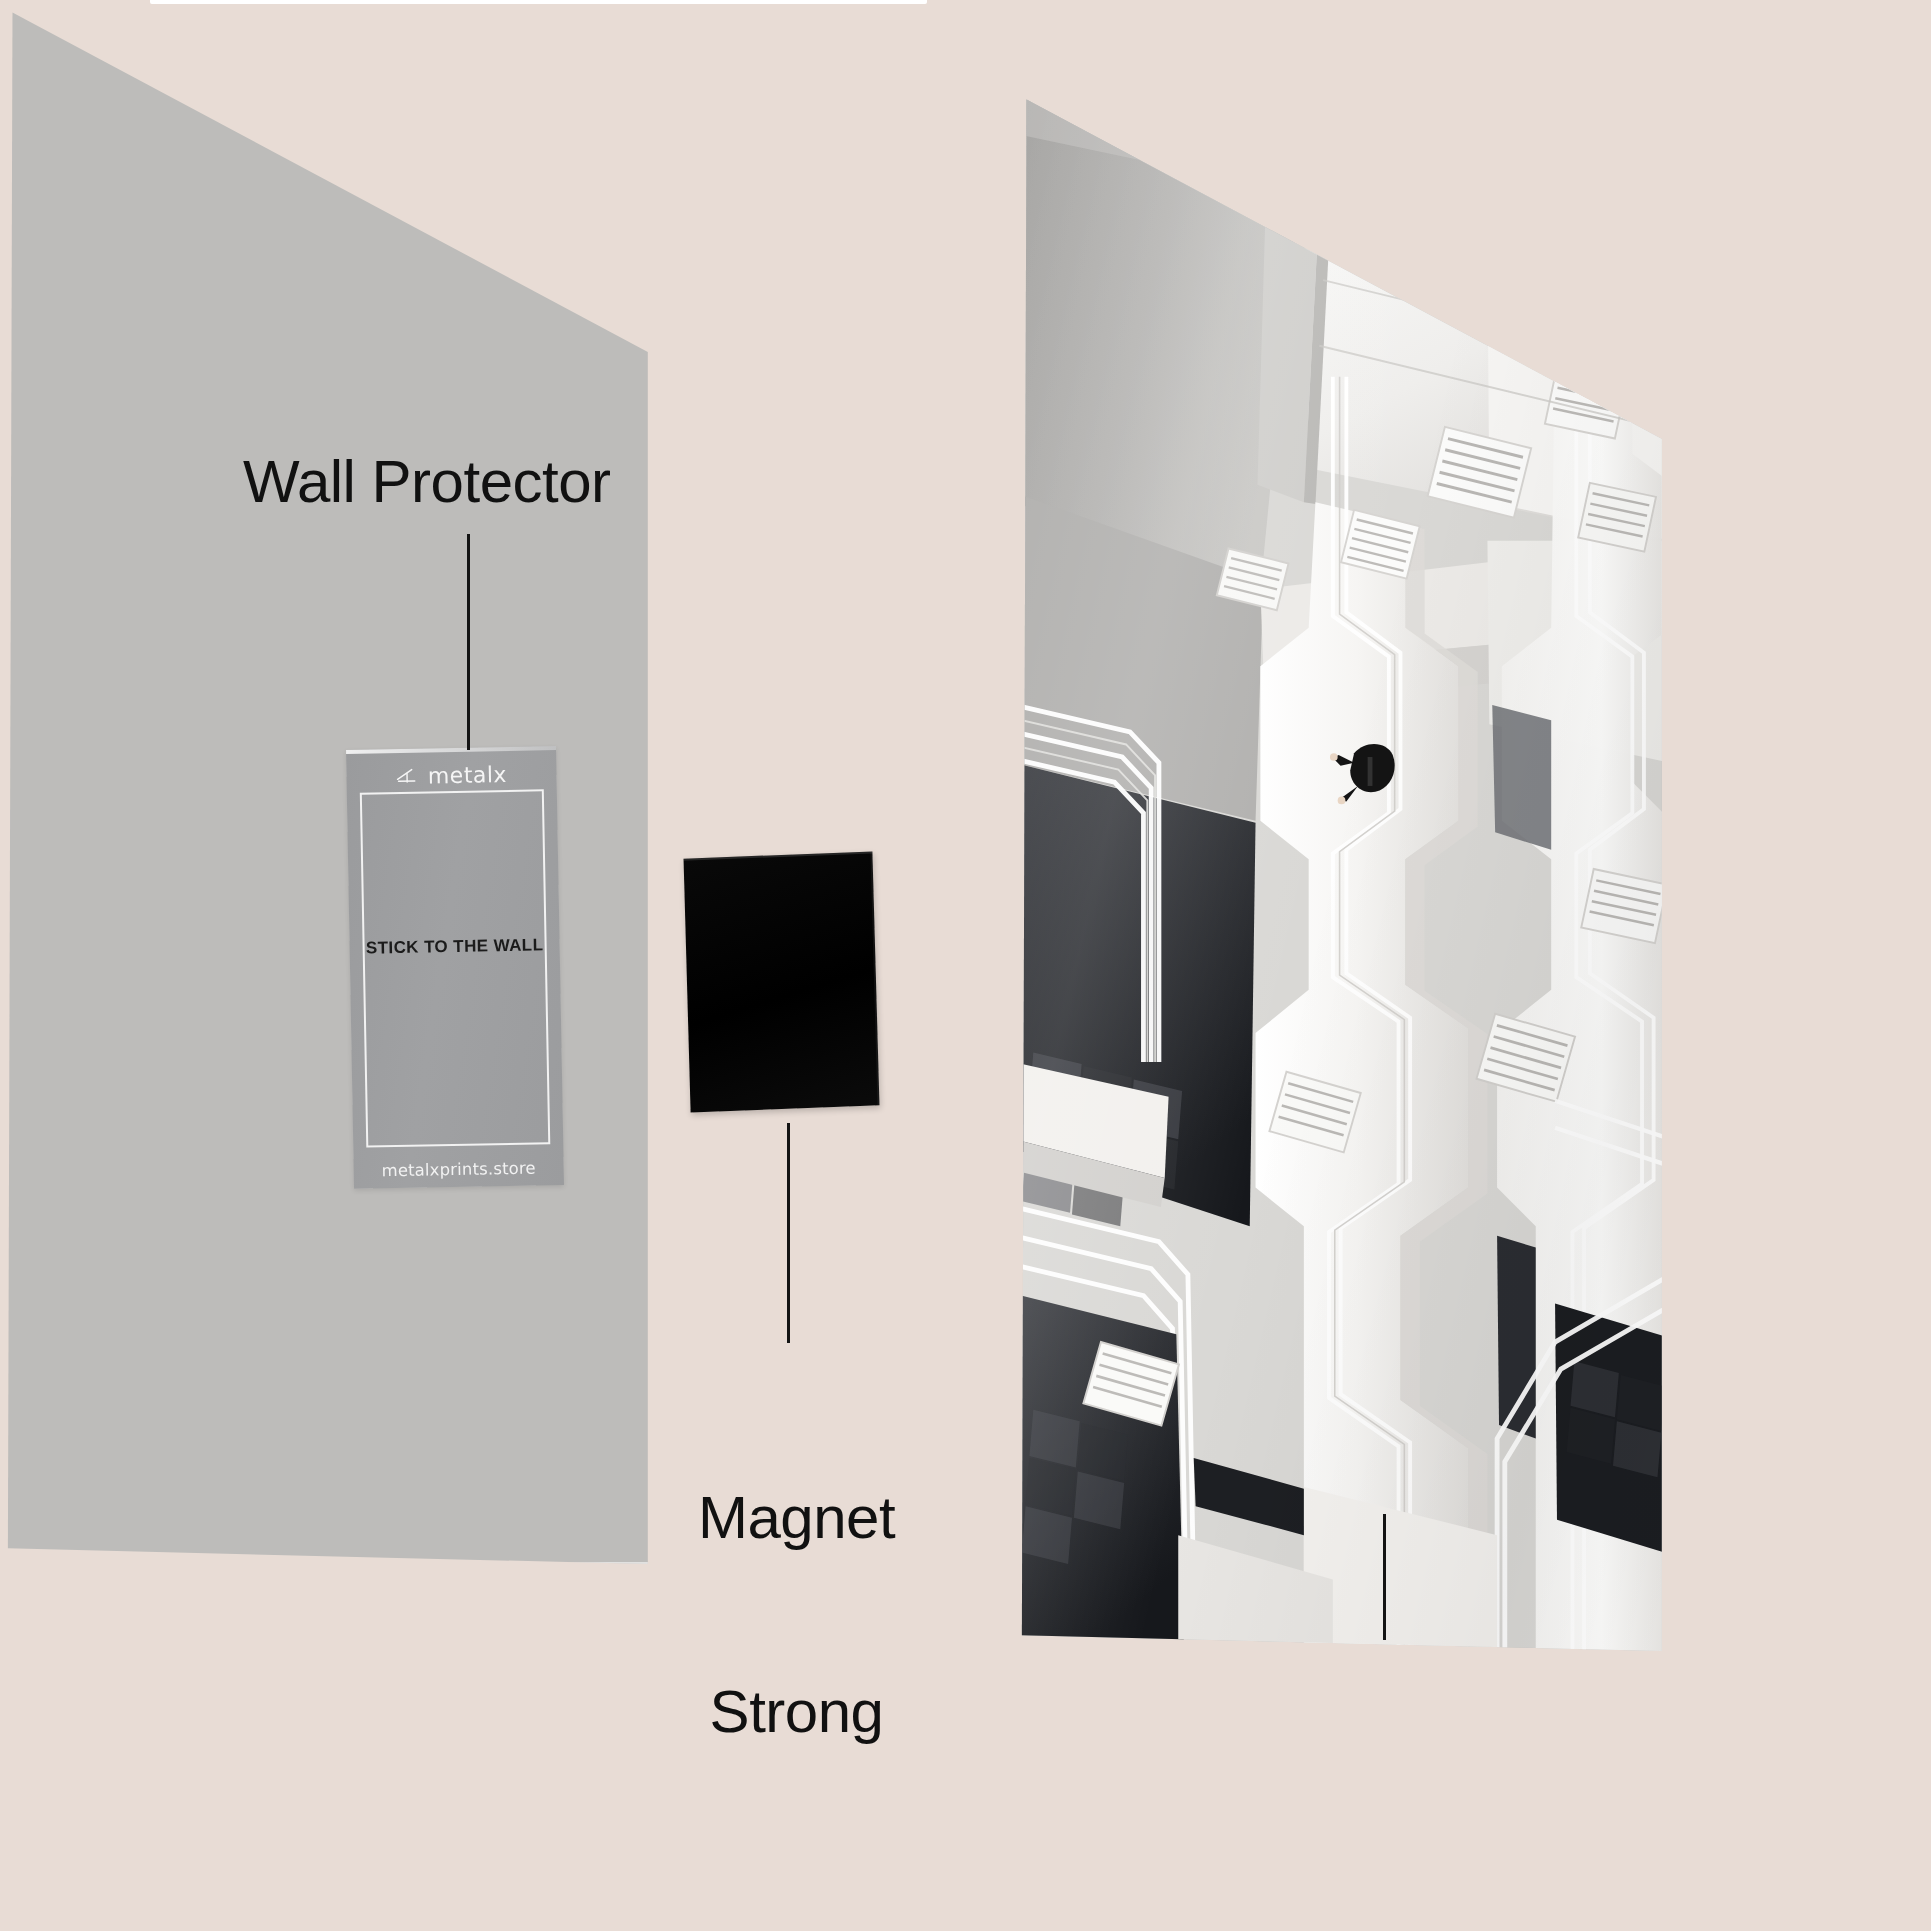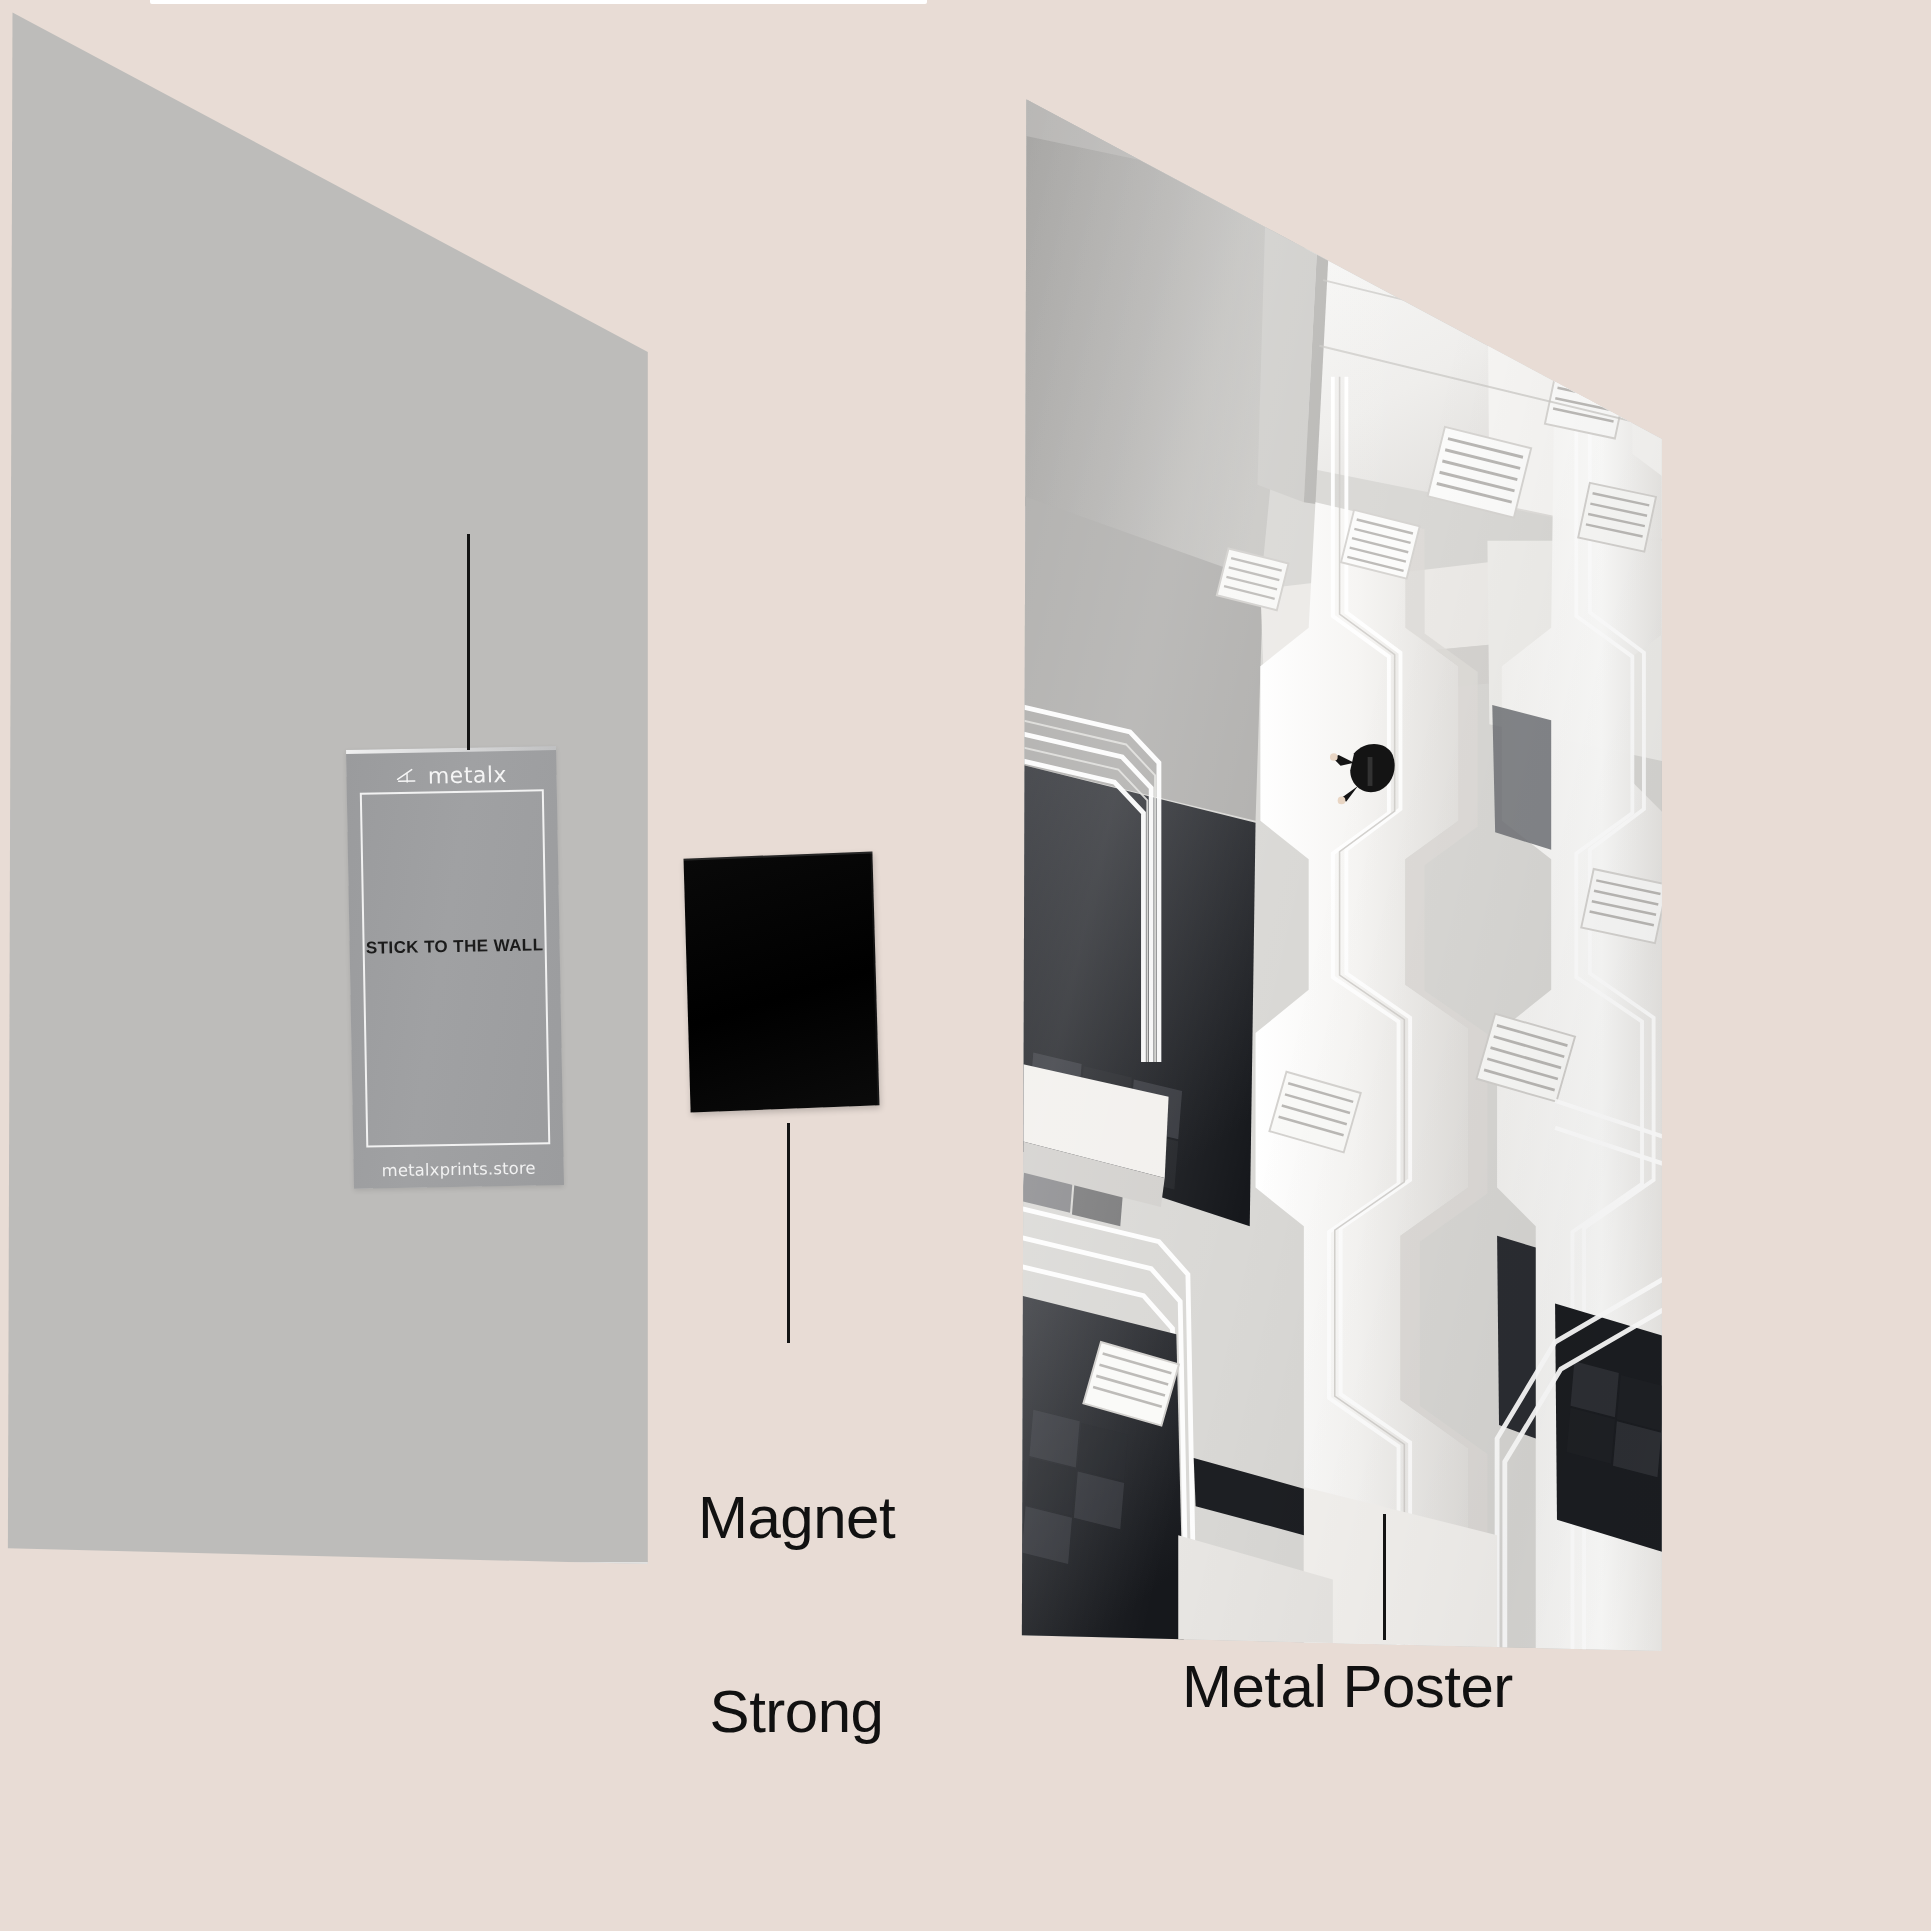--- a/index.html
+++ b/index.html
@@ -485,22 +485,22 @@
 
   <div class="magnet">
     <div class="magnet-edge-top"></div>
     <div class="magnet-edge-right"></div>
   </div>
 
   <div class="leader-line leader-wall"></div>
   <div class="leader-line leader-magnet"></div>
   <div class="leader-line leader-poster"></div>
 
+  <div class="callout-label c-wall">Wall Protector</div>
 
   <div class="callout-label c-magnet">
     <div>Magnet</div>
     <div>Strong</div>
   </div>
 
-  <div class="callout-label c-poster">Metal Poster</div>
 
 </div>
 
 
 </body></html>

